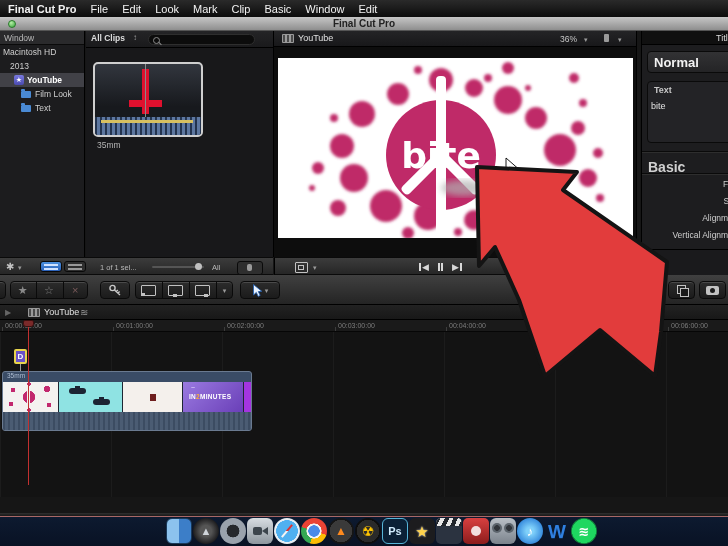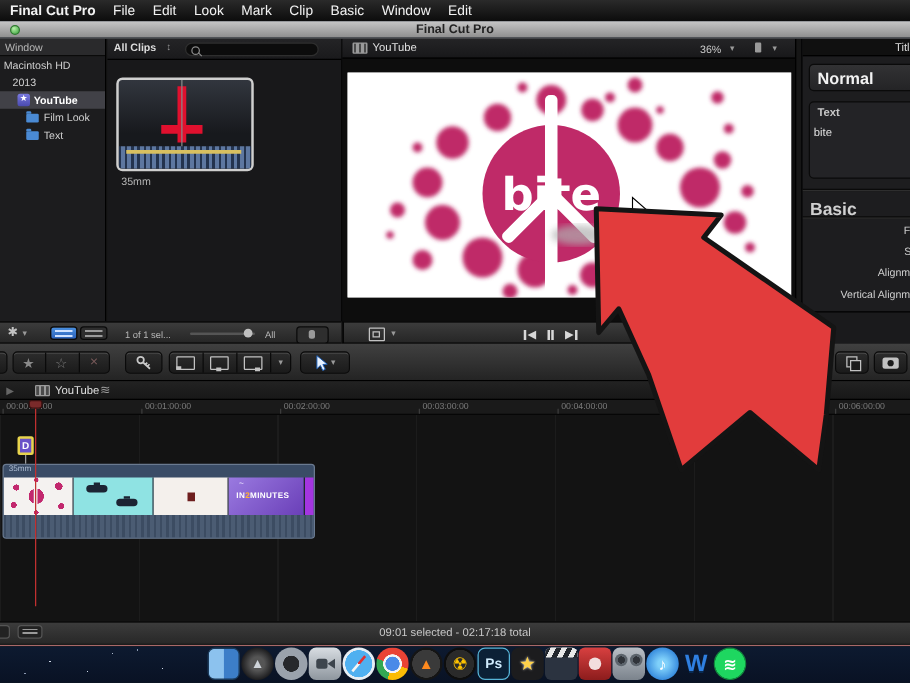--- a/index.html
+++ b/index.html
@@ -537,27 +537,20 @@
             <span class="in2"><span>IN</span><span class="two">2</span><span>MINUTES</span></span>
           </span>
           <span class="seg seg5"></span>
         </div>
         <div id="audio"></div>
       </div>
     </div>
     <span id="ph-handle" class="abs"></span>
     <span id="playhead" class="abs"></span>
 
-    <div id="status" class="abs">
-      <span class="stbtn" style="left:-4px;width:12px;"></span>
-      <span class="stbtn" style="left:14px;width:20px;">
-          <span class="stbars"></span>
-        </span>
-      <span id="status-text">09:01 selected - 02:17:18 total</span>
-    </div>
     <div id="win-edge" class="abs"></div>
   </div>
 
   <svg id="overlay-svg" width="728" height="546" viewBox="0 0 728 546">
     <polygon points="506,158 506,172 509.5,169.3 512,175.5 514.6,174.2 512,168 517,167.6" fill="#ffffff" stroke="#000000" stroke-width="0.9"></polygon>
     <polygon points="477,167 577,172 563,190 667,262 661,332 655,376 600,330 545,376 519,300 495,247 479,266" fill="#e23c3c" stroke="#141414" stroke-width="4" stroke-linejoin="round"></polygon>
   </svg>
 </div>
 
 </body></html>

